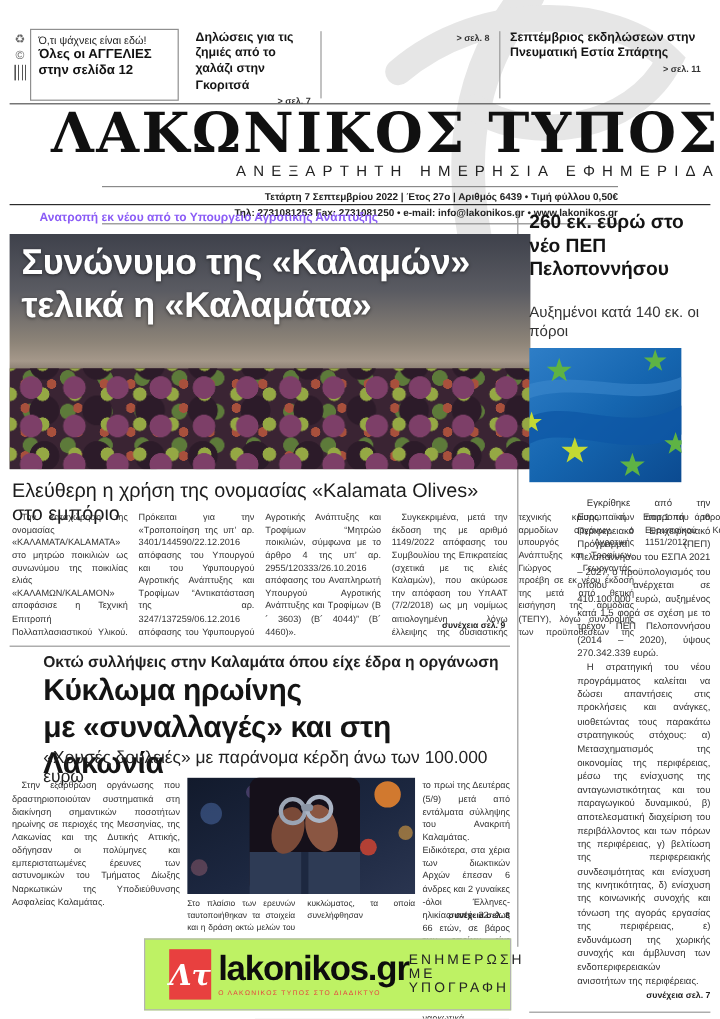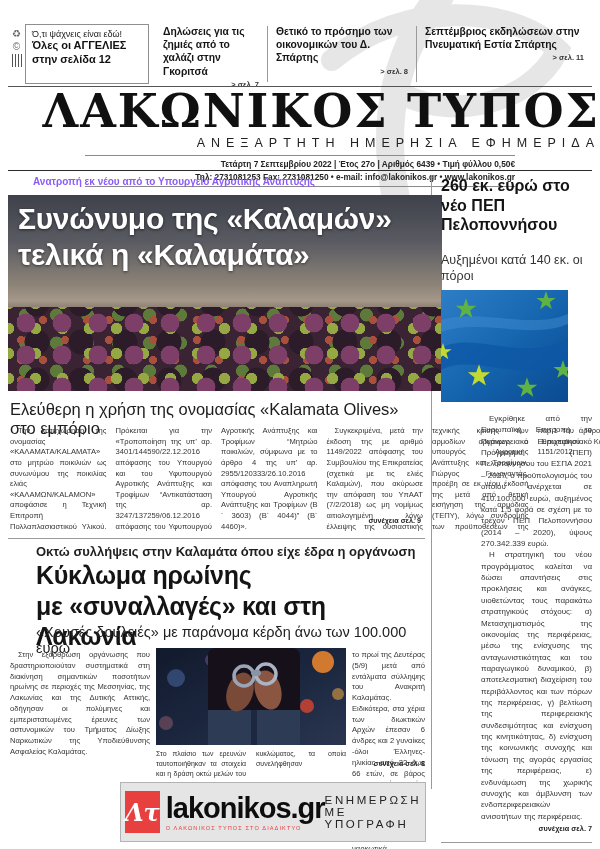--- a/index.html
+++ b/index.html
@@ -70,21 +70,21 @@
   .smallbody p { text-indent:8px; }
   #crime-left { position:absolute; left:2px; top:478px; width:140px; }
   #crime-photo { position:absolute; left:148px; top:476px; width:190px; height:97px; }
   #crime-caption { position:absolute; left:148px; top:577px; width:190px; columns:2; column-gap:10px;
     font-size:7px; line-height:1.4; color:#2d2d2d; text-align:justify; }
   #crime-right { position:absolute; left:344px; top:478px; width:73px; }
   #crime-cont { position:absolute; left:344px; top:588px; width:73px; text-align:right;
     font-size:7px; font-weight:bold; color:#222; }
   
   #banner { position:absolute; left:112px; top:610px; width:306px; height:60px; border:1px solid #b3b3b3;
-    background:#e5e5e5; display:flex; align-items:center; padding:8px 4px; }
+    background:#bef264; display:flex; align-items:center; padding:8px 20px; }
   #banner-logo-square { width:42px; height:42px; background:#e8403f; color:#fff;
     font-family:"DejaVu Serif","Liberation Serif",serif; font-style:italic; font-weight:bold;
     font-size:24px; display:flex; align-items:center; justify-content:center; }
   #banner-logo-text { margin-left:6px; }
   #banner-logo-text .site { font-size:29px; font-weight:bold; letter-spacing:-1px; color:#0d0d0d; line-height:1; }
   #banner-logo-text .tag { font-size:5.6px; letter-spacing:1.1px; color:#e8403f; margin-top:2px; }
   #banner-slogan { margin-left:auto; font-size:11.5px; letter-spacing:2.6px; color:#232323; }
   
   #sidebar { position:absolute; left:433px; top:0; width:151px; }
   #sb1-head { font-size:16px; font-weight:bold; line-height:1.22; color:#141414; margin-top:4px; }
@@ -123,21 +123,20 @@
       <div class="l2">Όλες οι ΑΓΓΕΛΙΕΣ</div>
       <div class="l3">στην σελίδα 12</div>
     </div>
     <div id="teasers">
       <div class="teaser t1">
         <div class="t-text">Δηλώσεις για τις ζημιές από το χαλάζι στην Γκοριτσά</div>
         <div class="t-page">&gt; σελ. 7</div>
       </div>
       <div class="t-div"></div>
       <div class="teaser t2">
-        <div class="t-text">Θετικό το πρόσημο των οικονομικών του Δ. Σπάρτης</div>
         <div class="t-page">&gt; σελ. 8</div>
       </div>
       <div class="t-div"></div>
       <div class="teaser t3">
         <div class="t-text">Σεπτέμβριος εκδηλώσεων στην Πνευματική Εστία Σπάρτης</div>
         <div class="t-page">&gt; σελ. 11</div>
       </div>
     </div>
   </div>
   <div id="topbar-rule"></div>

